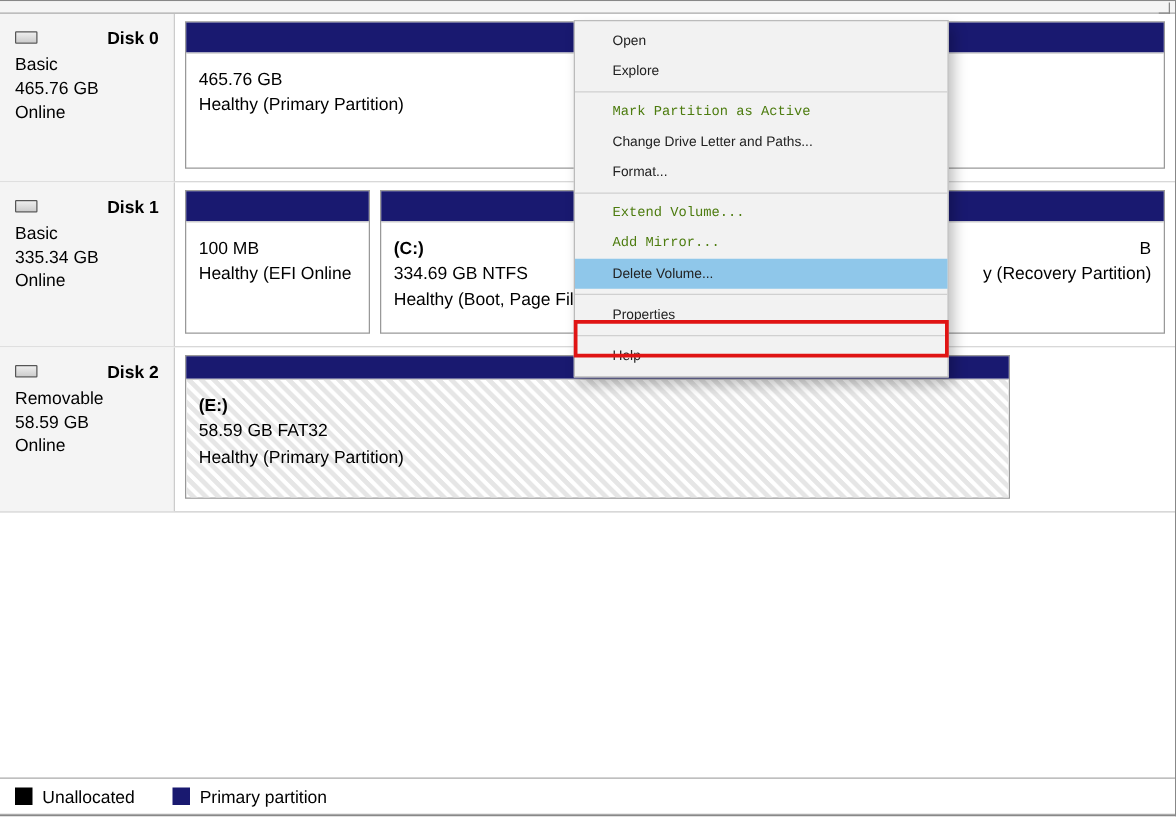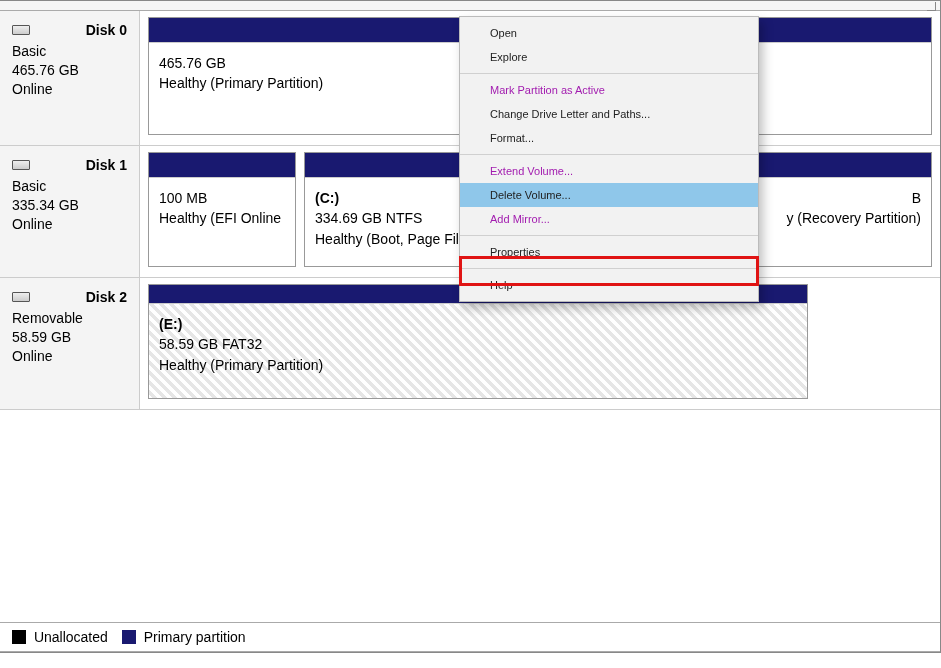--- a/index.html
+++ b/index.html
@@ -95,21 +95,21 @@
   }
   .part-label { font-weight:bold; }
   
   .legend {
     position:absolute;
     bottom:0; left:0; right:0;
     border-top:1px solid #aaa;
     border-bottom:1px solid #aaa;
     padding:6px 12px;
     display:flex;
-    gap:14px;
+    gap:30px;
     align-items:center;
     background:#fff;
   }
   .leg-sw {
     width:14px;height:14px;
     display:inline-block;
     margin-right:4px;
     vertical-align:-2px;
   }
   .sw-black { background:#000; }
@@ -124,21 +124,21 @@
     box-shadow: 4px 6px 10px rgba(0,0,0,.25);
     padding:4px 0;
     font-size:11px;
   }
   .mi {
     padding:6px 30px 6px 30px;
     color:#222;
     cursor:default;
     white-space:nowrap;
   }
-  .mi.disabled { color:#a21caf; }
+  .mi.disabled { color:#4d7c0f;font-family:Liberation Mono, monospace; }
   .sep {
     margin:4px 0;
     border-top:1px solid #d0d0d0;
   }
   .mi.hl {
     background:#8fc7ea;
     position:relative;
   }
   .hl-box {
     position:absolute;
@@ -260,22 +260,22 @@
 
   <div class="ctxmenu">
     <div class="mi">Open</div>
     <div class="mi">Explore</div>
     <div class="sep"></div>
     <div class="mi disabled">Mark Partition as Active</div>
     <div class="mi">Change Drive Letter and Paths...</div>
     <div class="mi">Format...</div>
     <div class="sep"></div>
     <div class="mi disabled">Extend Volume...</div>
+    <div class="mi disabled">Add Mirror...</div>
     <div class="mi hl">Delete Volume...</div>
-    <div class="mi disabled">Add Mirror...</div>
     <div class="sep"></div>
     <div class="mi">Properties</div>
     <div class="sep"></div>
     <div class="mi">Help</div>
   </div>
   <div class="hl-box"></div>
 
 </div>
 
 </body></html>

